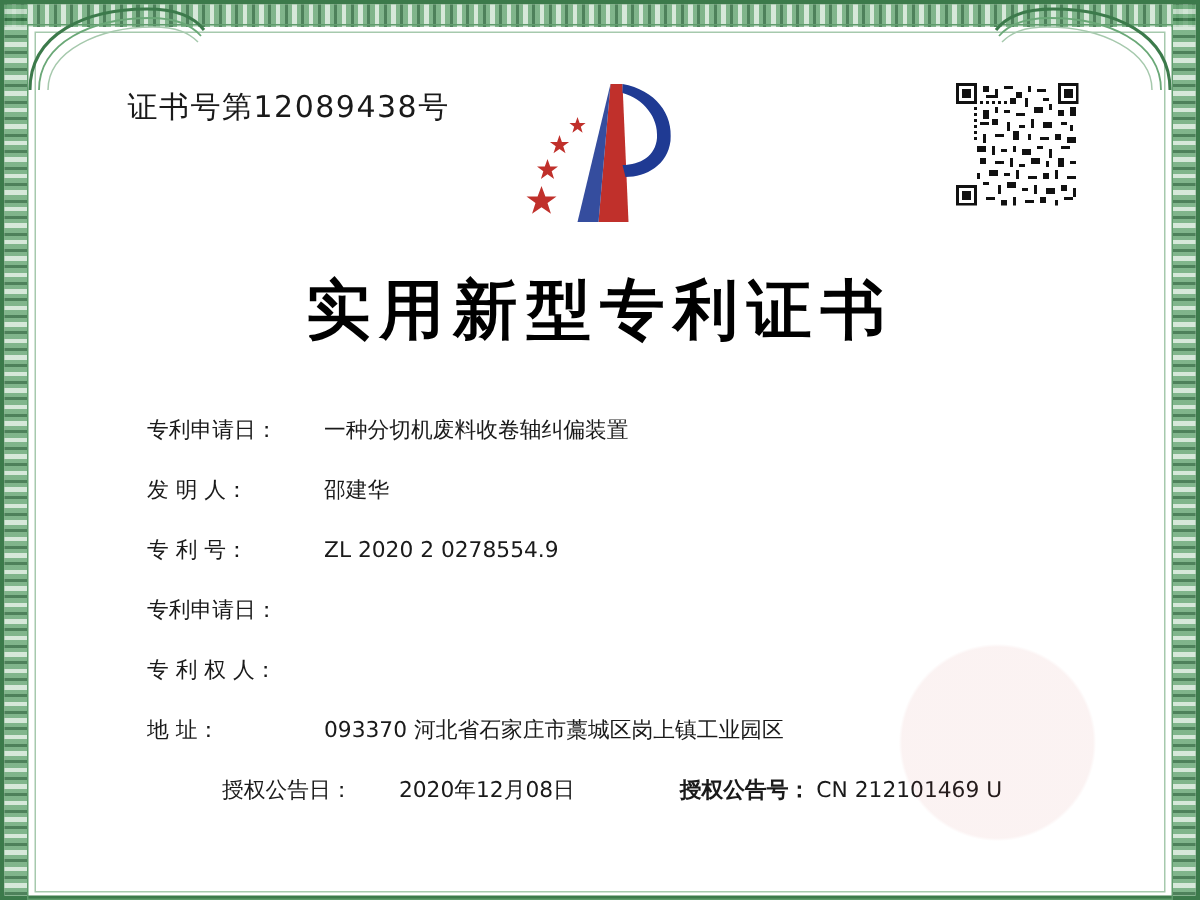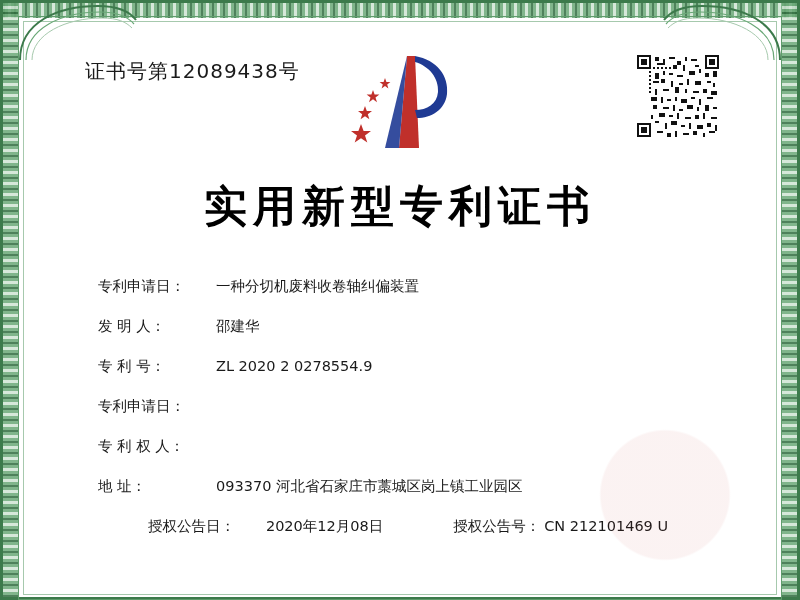--- a/index.html
+++ b/index.html
@@ -156,20 +156,21 @@
     justify-content: center;
   }
   .field-second {
     margin-left: 70px;
     display: flex;
     align-items: baseline;
     white-space: nowrap;
   }
   .field-second .field-label2 {
     margin-right: 4px;
+    font-weight: bold;
   }
 
   
   .watermark {
     position: absolute;
     right: 60px;
     bottom: 30px;
     width: 150px;
     height: 150px;
     border-radius: 50%;

